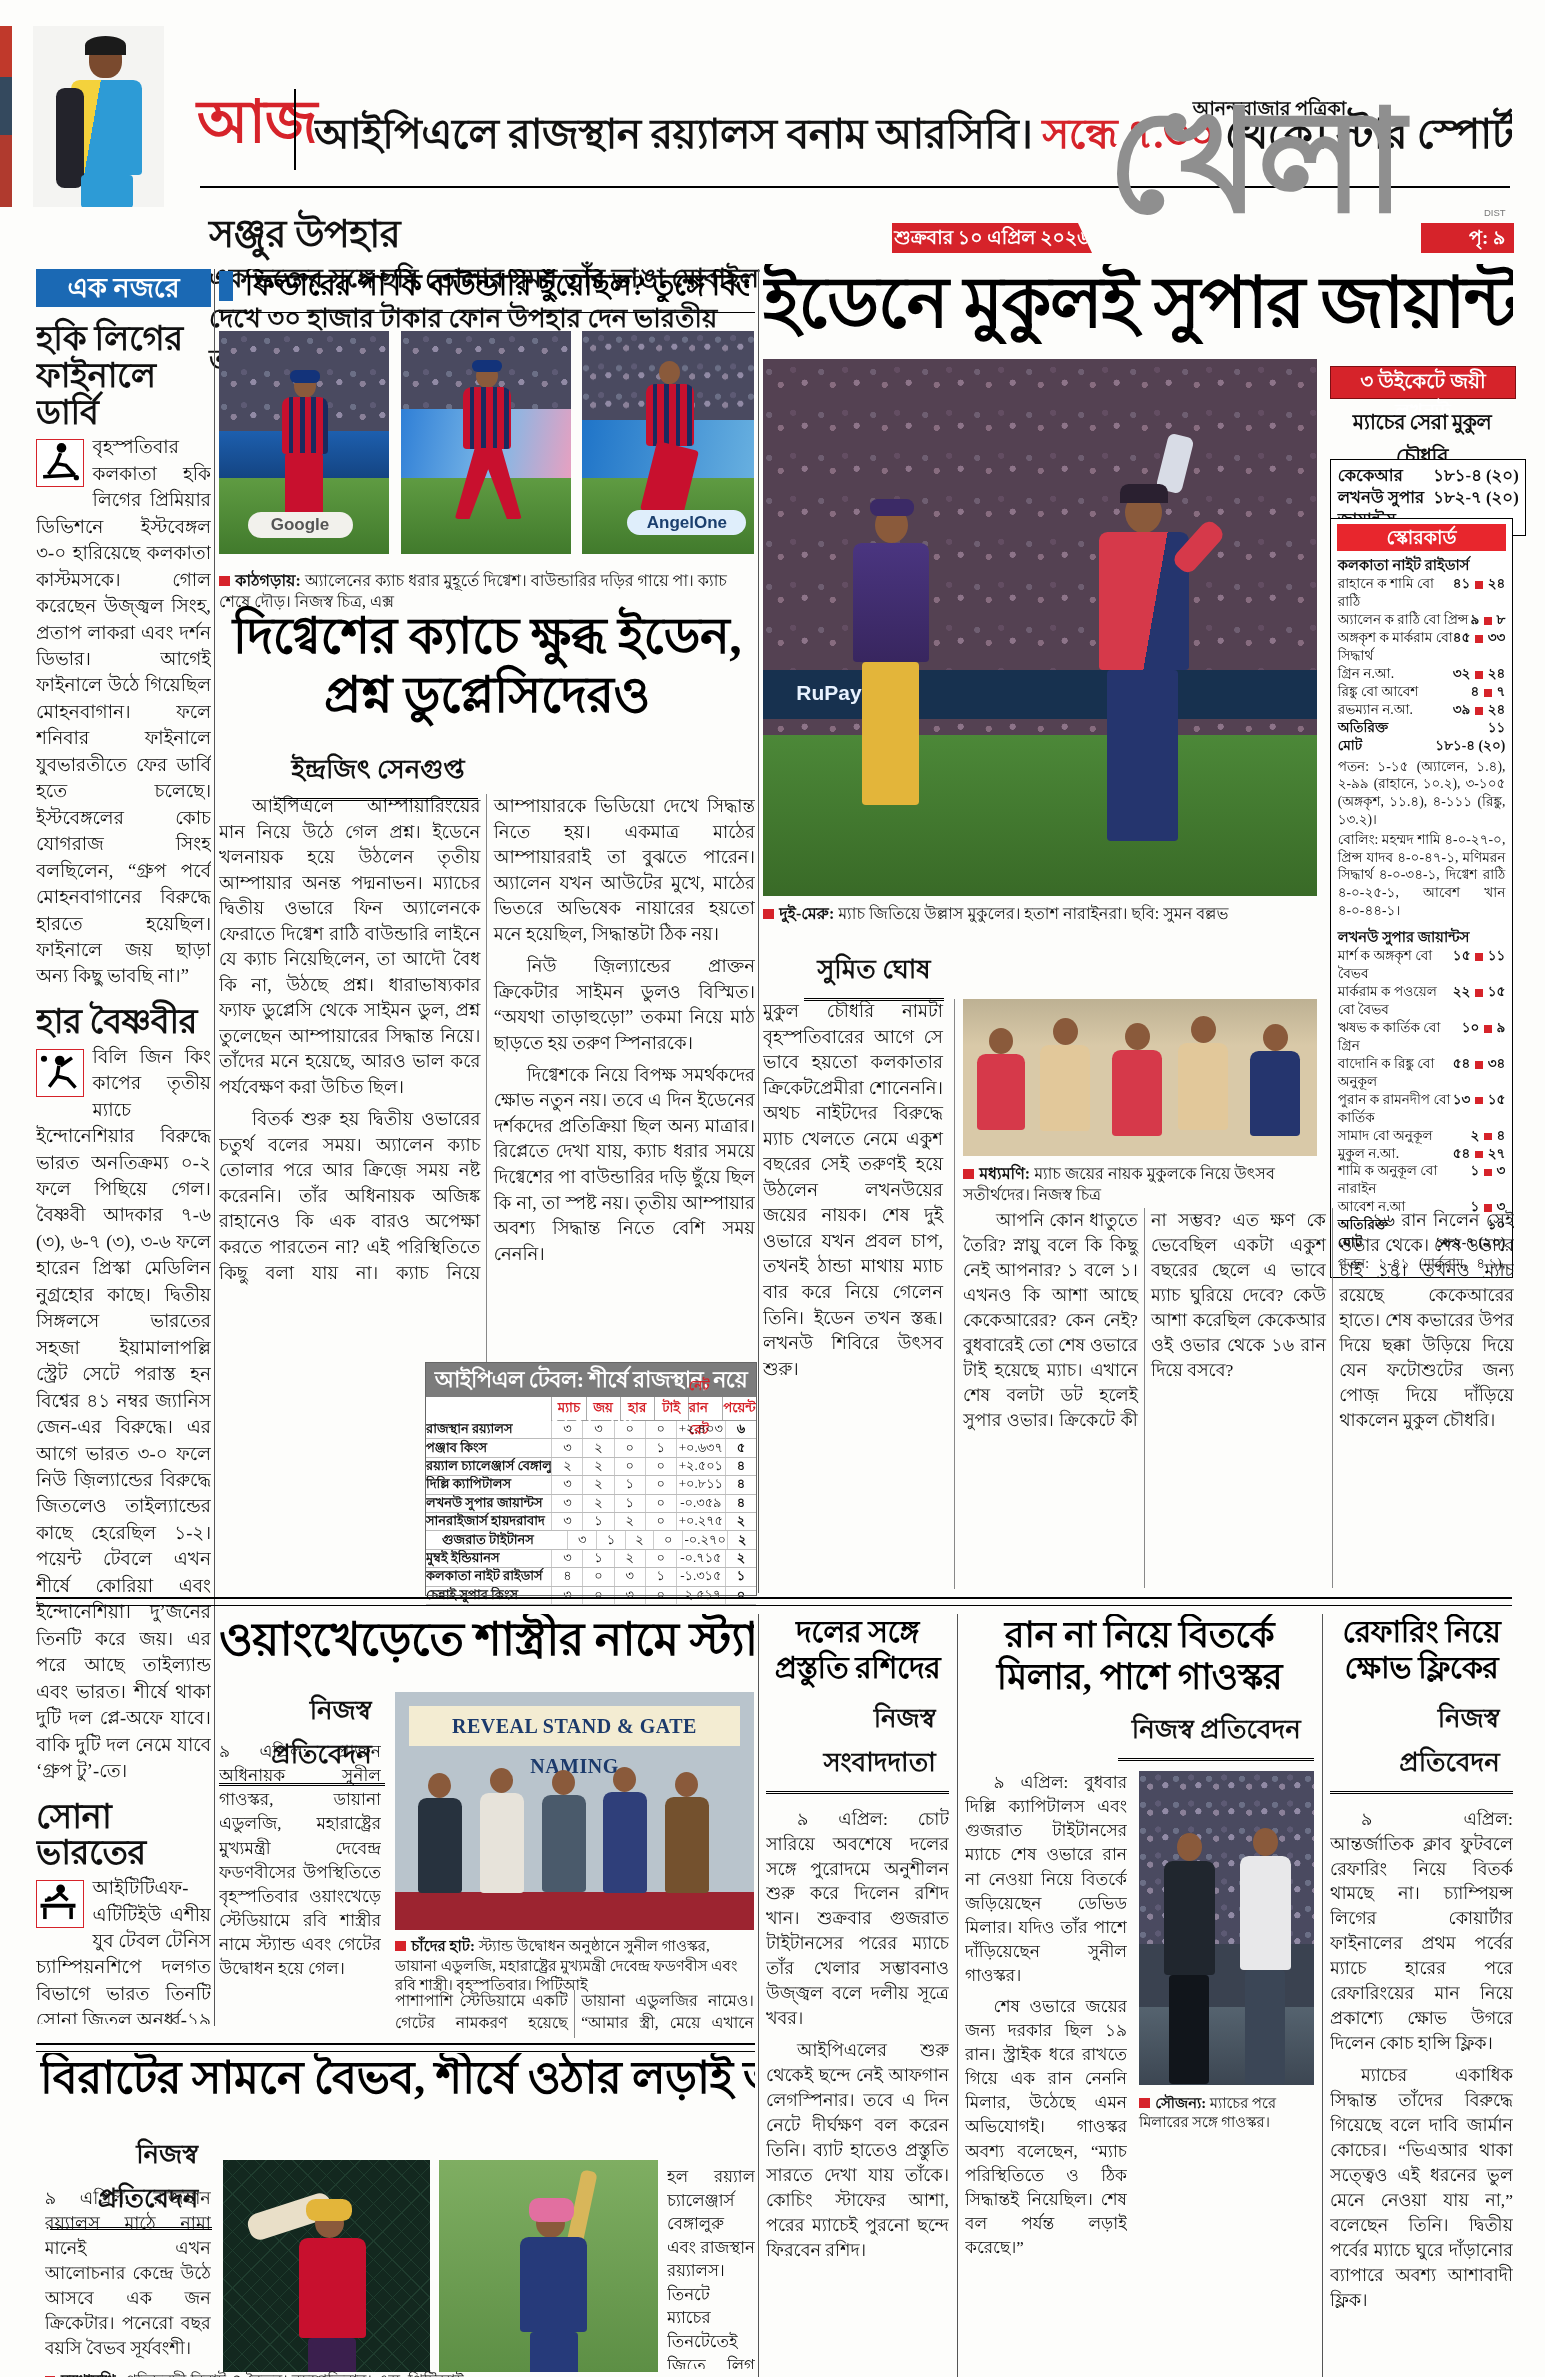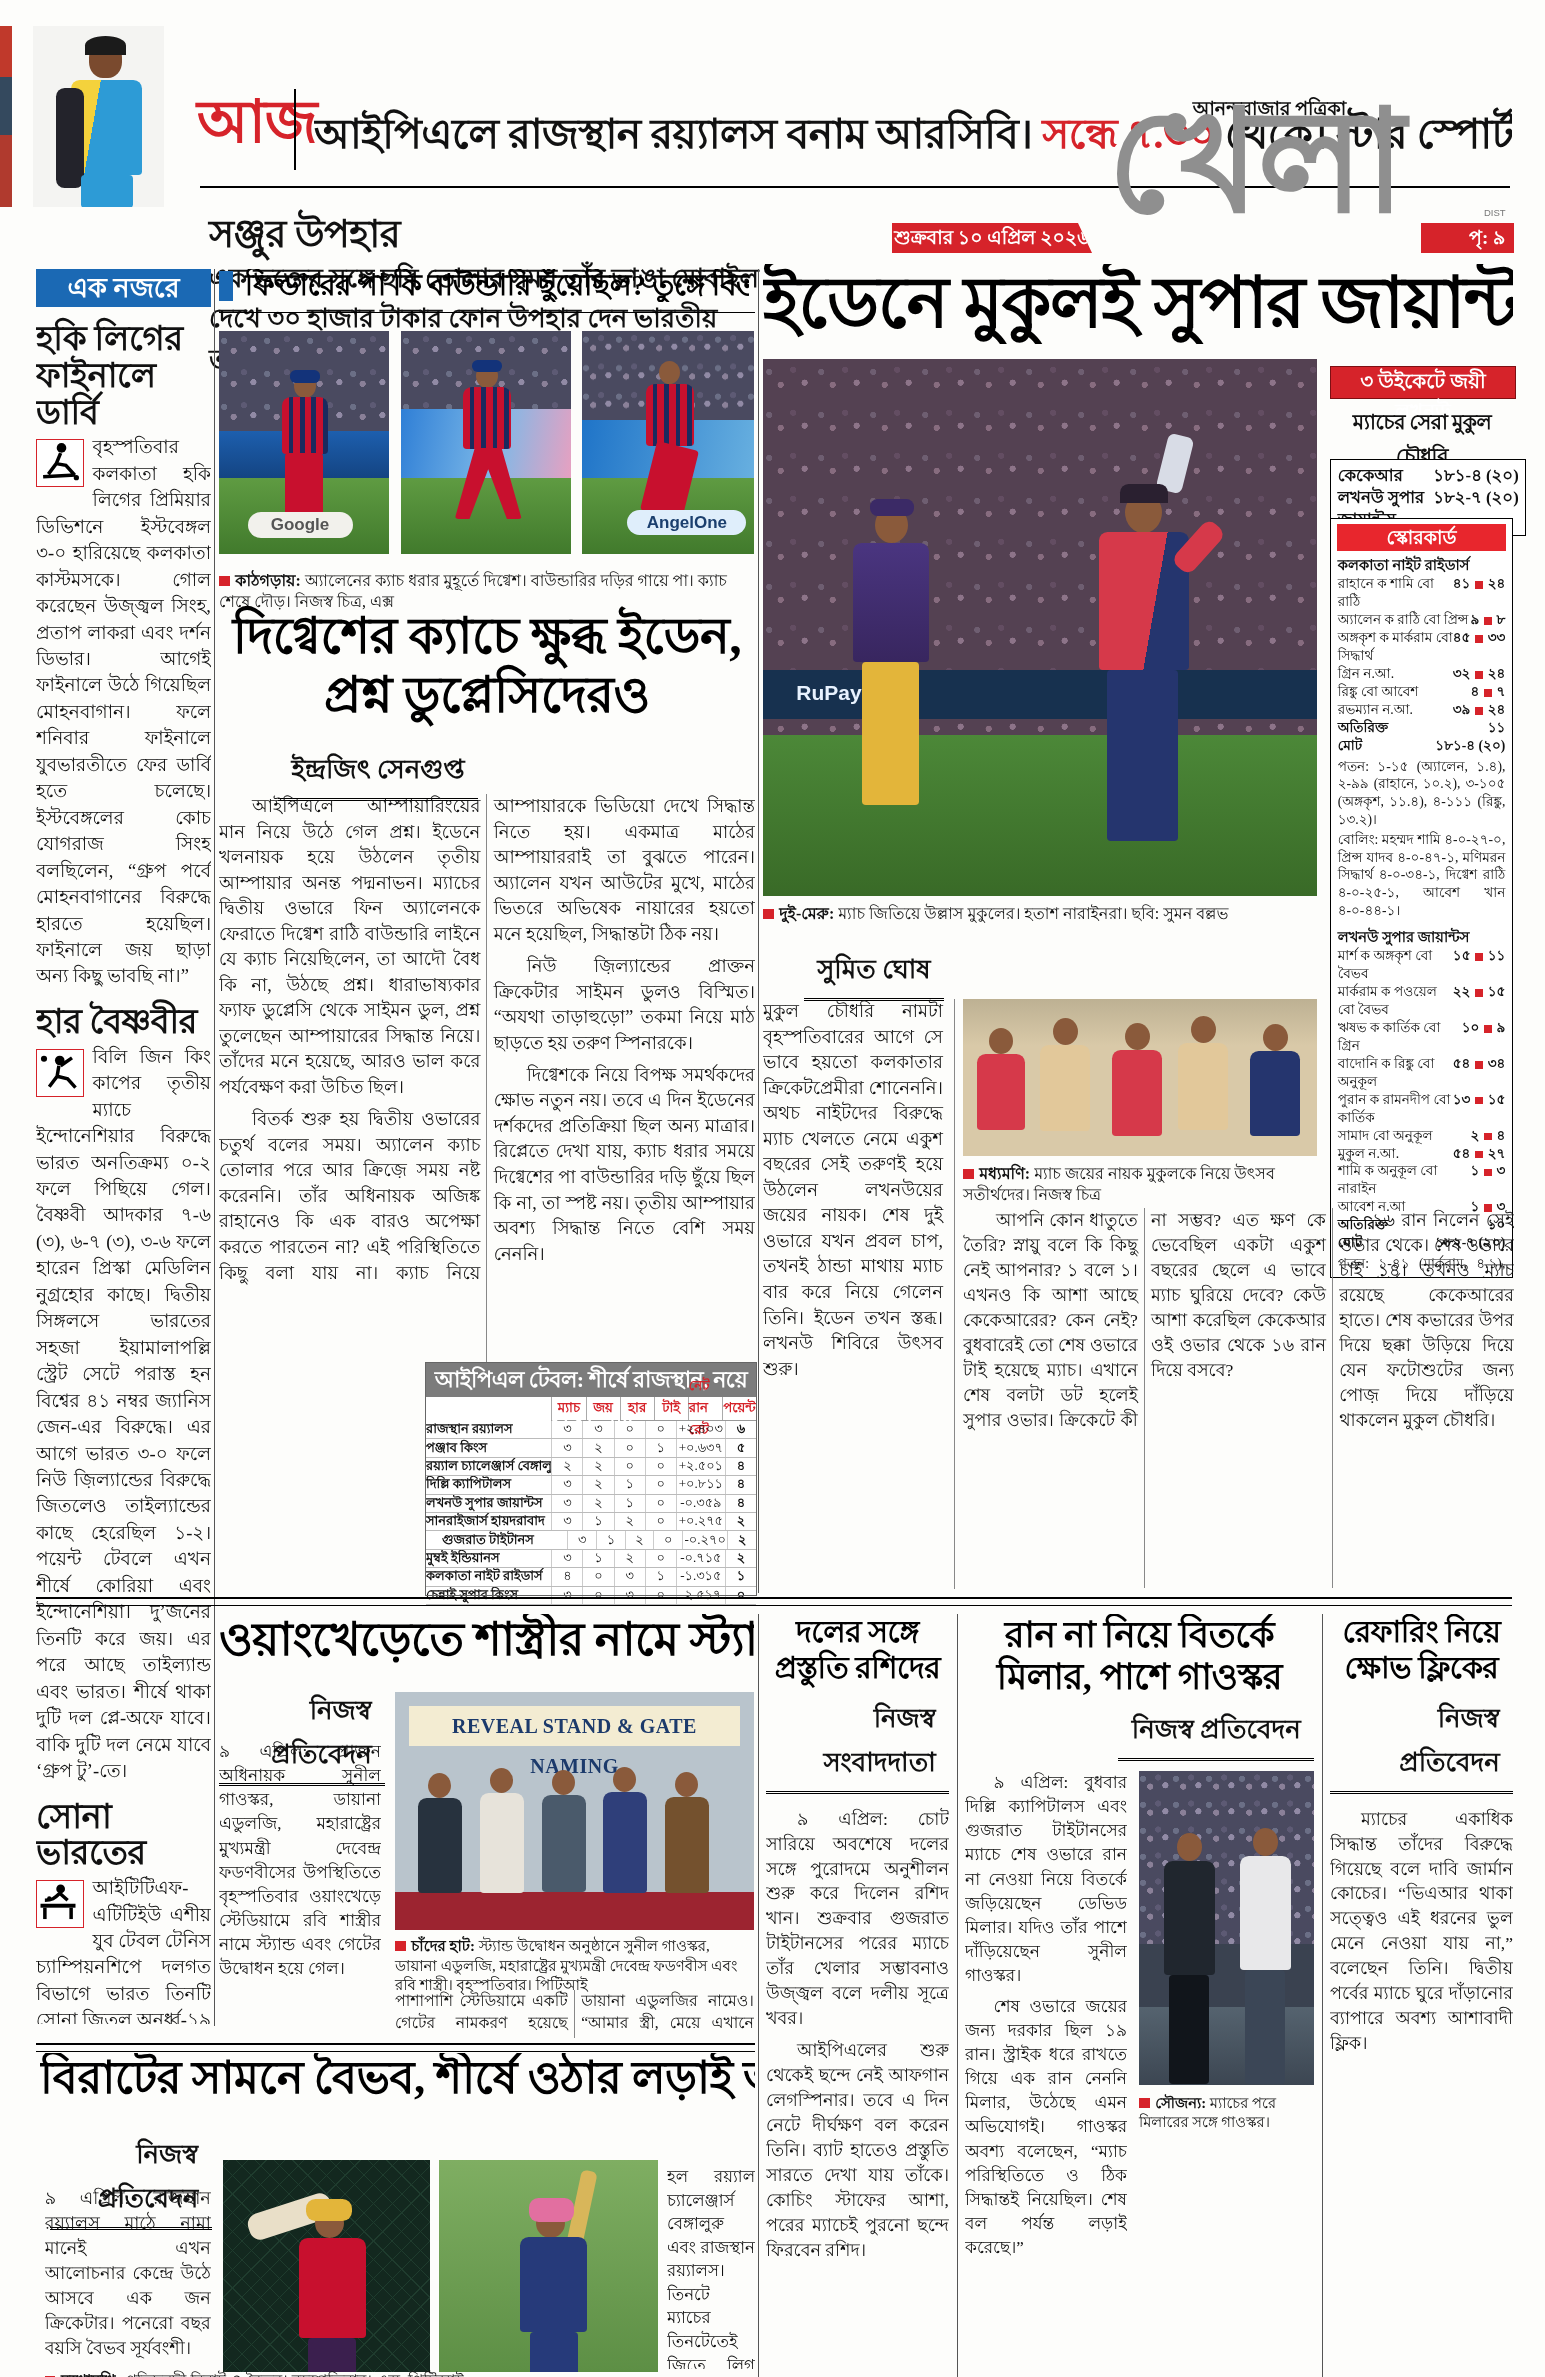--- a/index.html
+++ b/index.html
@@ -574,20 +574,21 @@
     <div class="cap" style="position:absolute;left:174px;top:480px;width:176px;font-size:14.7px;">
       <span class="sqr"></span><span class="lbl">সৌজন্য:</span><span> ম্যাচের পরে মিলারের সঙ্গে গাওস্কর।</span>
     </div>
   </div>
 
   <div class="abs" style="left:1330px;top:1614px;width:183px;height:768px;overflow:hidden;">
     <div class="headline c" style="font-size:30px;line-height:1.2;">রেফারিং নিয়ে ক্ষোভ ফ্লিকের</div>
     <div class="byline" style="margin:12.4px 0;"><span class="inner">নিজস্ব প্রতিবেদন</span></div>
     <div class="body-txt j" style="font-size:17.6px;">
 
+    <p style="text-indent:31px;">৯ এপ্রিল: আন্তর্জাতিক ক্লাব ফুটবলে রেফারিং নিয়ে বিতর্ক থামছে না। চ্যাম্পিয়ন্স লিগের কোয়ার্টার ফাইনালের প্রথম পর্বের ম্যাচে হারের পরে রেফারিংয়ের মান নিয়ে প্রকাশ্যে ক্ষোভ উগরে দিলেন কোচ হান্সি ফ্লিক।</p>
         <p style="text-indent:31px;">ম্যাচের একাধিক সিদ্ধান্ত তাঁদের বিরুদ্ধে গিয়েছে বলে দাবি জার্মান কোচের। “ভিএআর থাকা সত্ত্বেও এই ধরনের ভুল মেনে নেওয়া যায় না,” বলেছেন তিনি। দ্বিতীয় পর্বের ম্যাচে ঘুরে দাঁড়ানোর ব্যাপারে অবশ্য আশাবাদী ফ্লিক।</p>
       </div>
   </div>
 
   <div class="abs" style="left:40px;top:2053px;width:715px;height:333px;overflow:hidden;">
     <div class="headline c nw" style="font-size:45px;width:715px;">বিরাটের সামনে বৈভব, শীর্ষে ওঠার লড়াই আজ</div>
     <div class="byline" style="position:absolute;left:9.5px;top:81px;width:162px;"><span class="inner">নিজস্ব প্রতিবেদন</span></div>
     <div class="body-txt j" style="position:absolute;left:4.8px;top:133px;width:166px;height:181px;overflow:hidden;font-size:17.6px;">৯ এপ্রিল: রাজস্থান রয়্যালস মাঠে নামা মানেই এখন আলোচনার কেন্দ্রে উঠে আসবে এক জন ক্রিকেটার। পনেরো বছর বয়সি বৈভব সূর্যবংশী।</div>
 
     <div class="photo" style="left:183px;top:107px;width:207px;height:212px;background:#13281f;">

